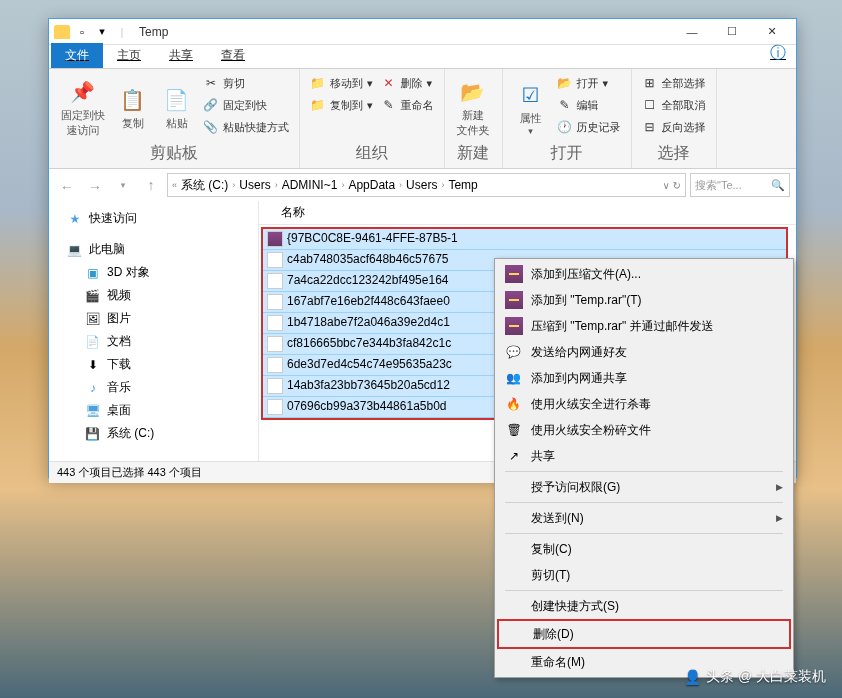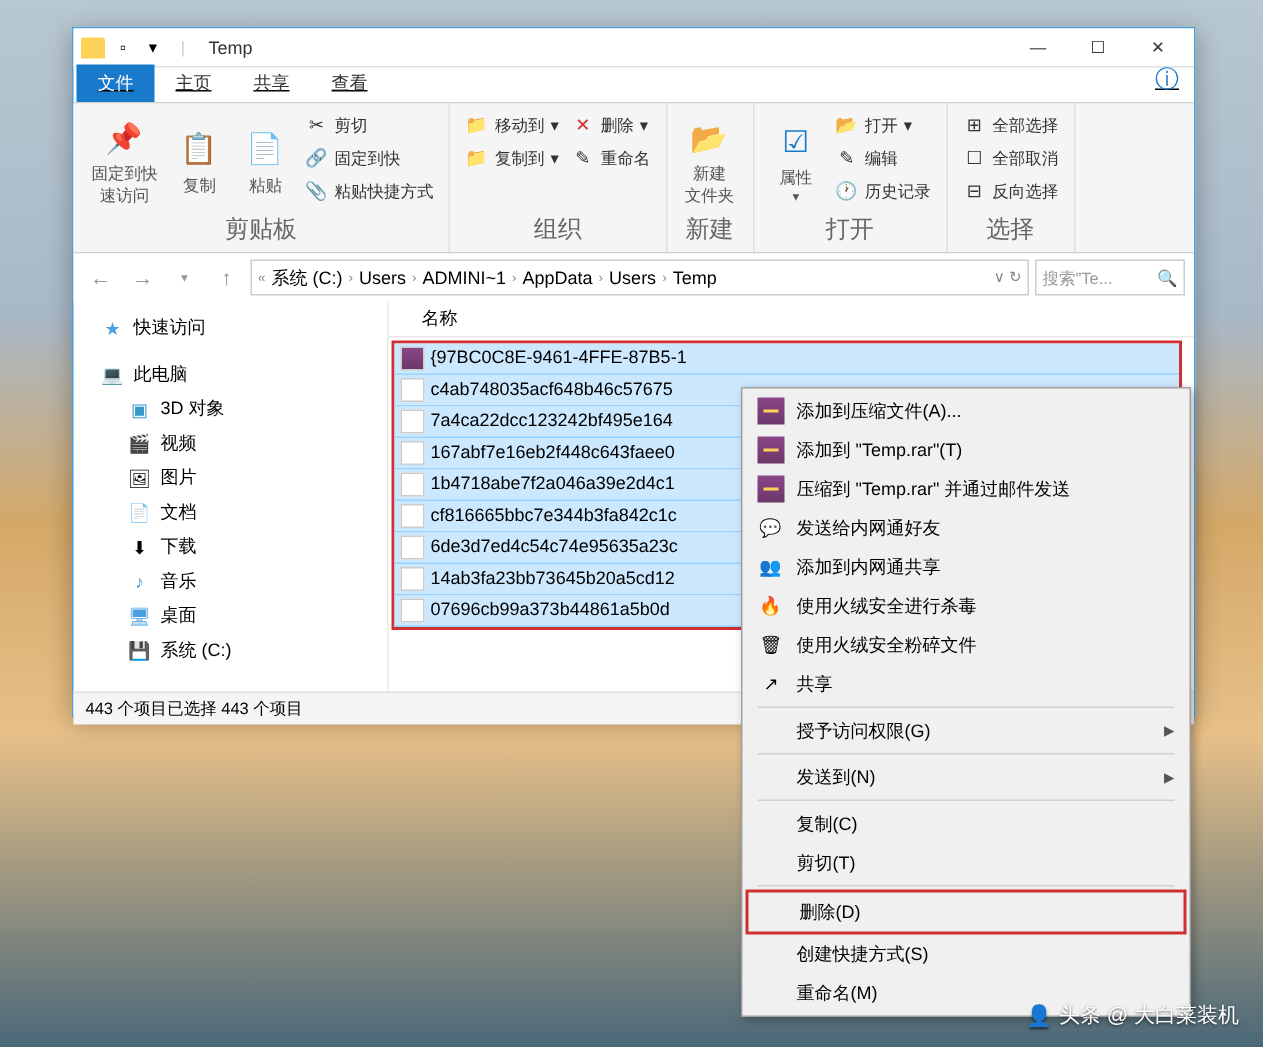--- a/index.html
+++ b/index.html
@@ -352,27 +352,27 @@
   <div class="ctx-sep"></div>
   <div class="ctx-item">
       <span class="cico"></span>
       <span>复制(C)</span>
     </div>
   <div class="ctx-item">
       <span class="cico"></span>
       <span>剪切(T)</span>
     </div>
   <div class="ctx-sep"></div>
+  <div class="ctx-item">
+      <span class="cico"></span>
+      <span>创建快捷方式(S)</span>
+    </div>
   <div class="ctx-item ctx-highlight">
       <span class="cico"></span>
       <span>删除(D)</span>
-    </div>
-  <div class="ctx-item">
-      <span class="cico"></span>
-      <span>创建快捷方式(S)</span>
     </div>
   <div class="ctx-item">
       <span class="cico"></span>
       <span>重命名(M)</span>
     </div>
 
 </div>
 
 <div class="watermark">
   <span>👤</span>

